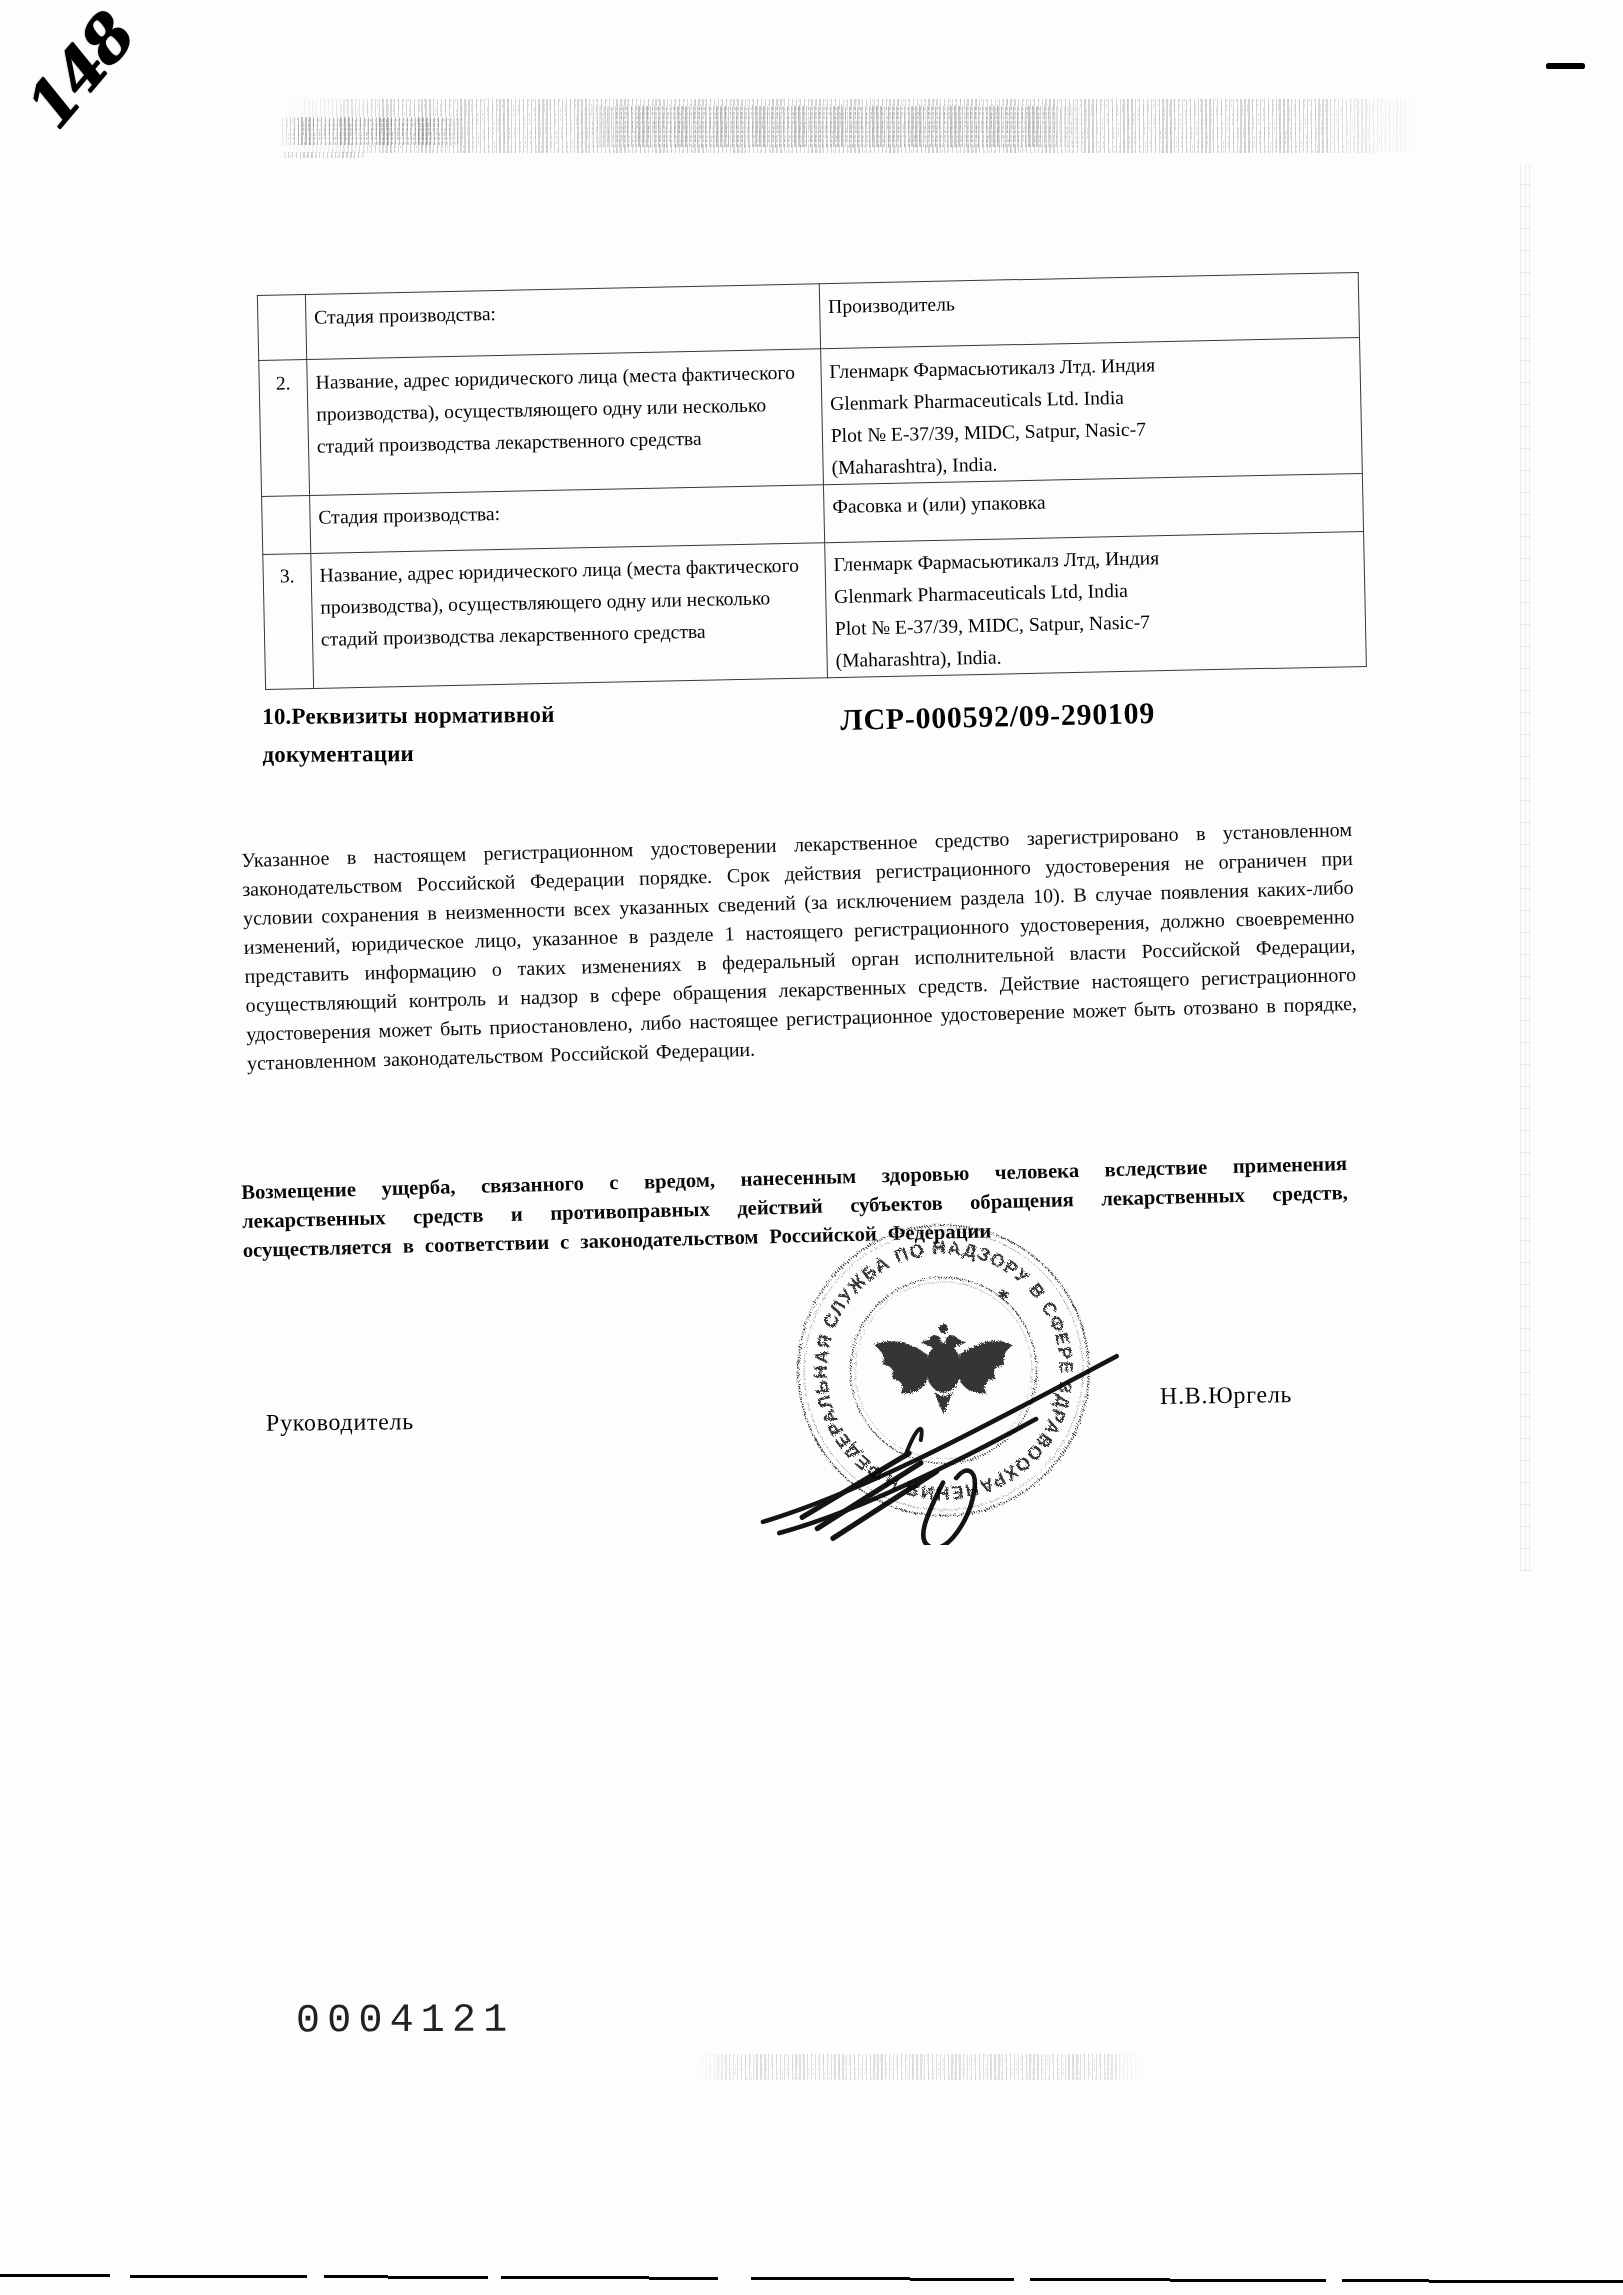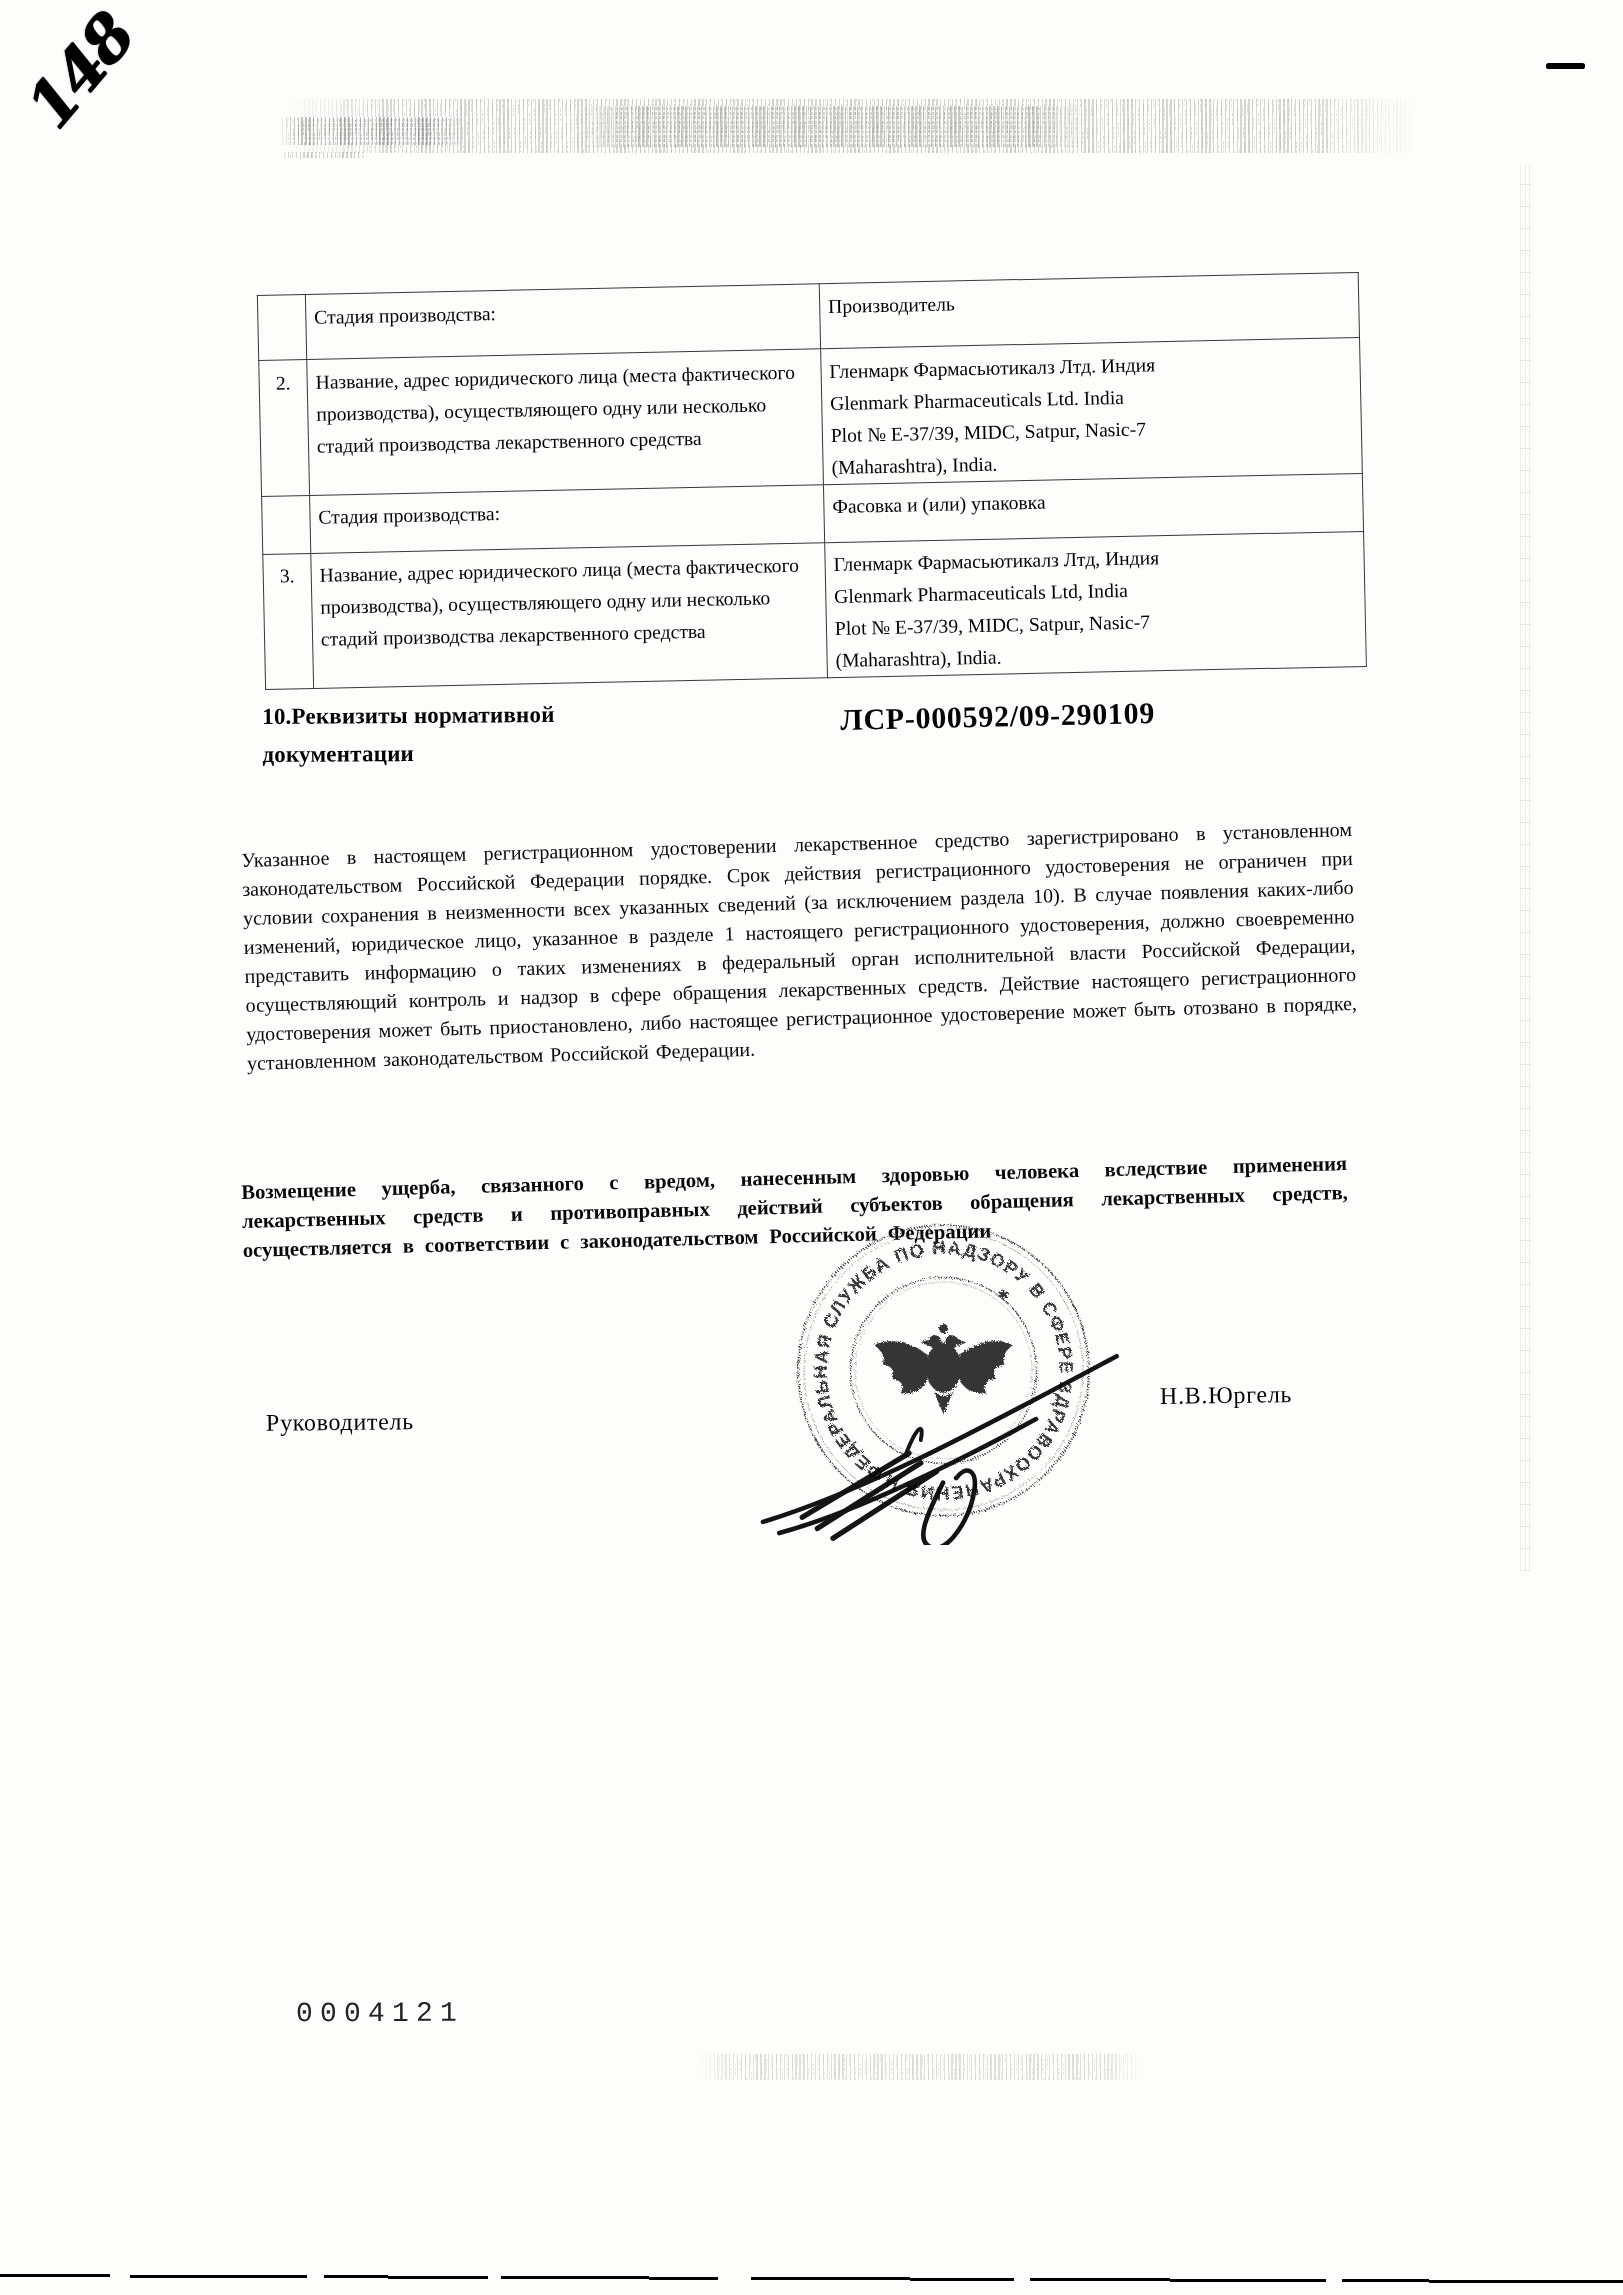--- a/index.html
+++ b/index.html
@@ -56,21 +56,21 @@
     transform:rotate(-1.5deg);transform-origin:0 0;}
 
   
   .role-label{left:266px;top:1409px;font-size:24px;letter-spacing:0.7px;transform:rotate(-0.6deg);}
   .chief-name{left:1160px;top:1382px;font-size:24px;letter-spacing:0.7px;transform:rotate(-0.8deg);}
   .stamp-svg{left:789px;top:1216px;width:309px;height:309px;}
   .sig-svg{left:740px;top:1322px;width:393px;height:223px;}
 
   
   .serial{left:296px;top:1998px;font-family:"Liberation Mono","DejaVu Sans Mono",monospace;
-    font-size:28px;letter-spacing:7.2px;color:#303030;transform:rotate(-0.2deg);}
+    font-size:40px;letter-spacing:7.2px;color:#303030;transform:rotate(-0.2deg);}
   .bottom-line{left:-5.2px;top:2274px;width:1643px;height:2.6px;transform:rotate(0.22deg);transform-origin:0 0;
     background:linear-gradient(90deg,#141414 0 7%,transparent 7% 8.2%,#141414 8.2% 19%,transparent 19% 20%,
       #141414 20% 30%,transparent 30% 30.8%,#141414 30.8% 44%,transparent 44% 46%,
       #141414 46% 62%,transparent 62% 63%,#141414 63% 81%,transparent 81% 82%,#141414 82% 100%);}
 </style>
 </head>
 <body>
 
 <div class="page">
   <div class="ink">

